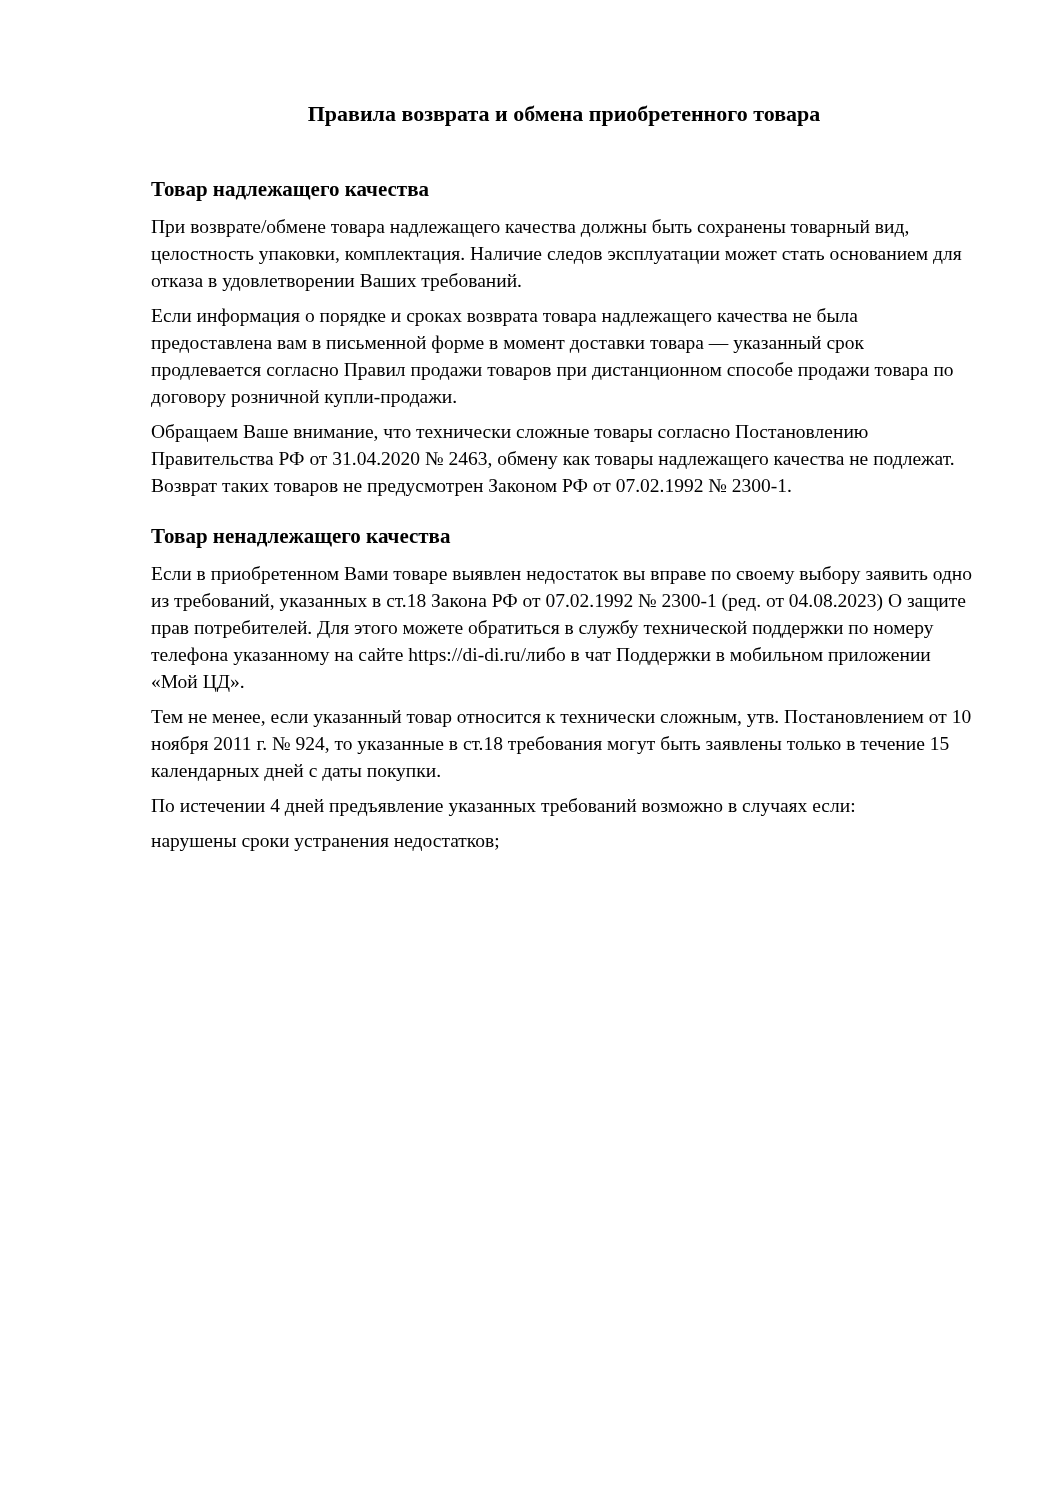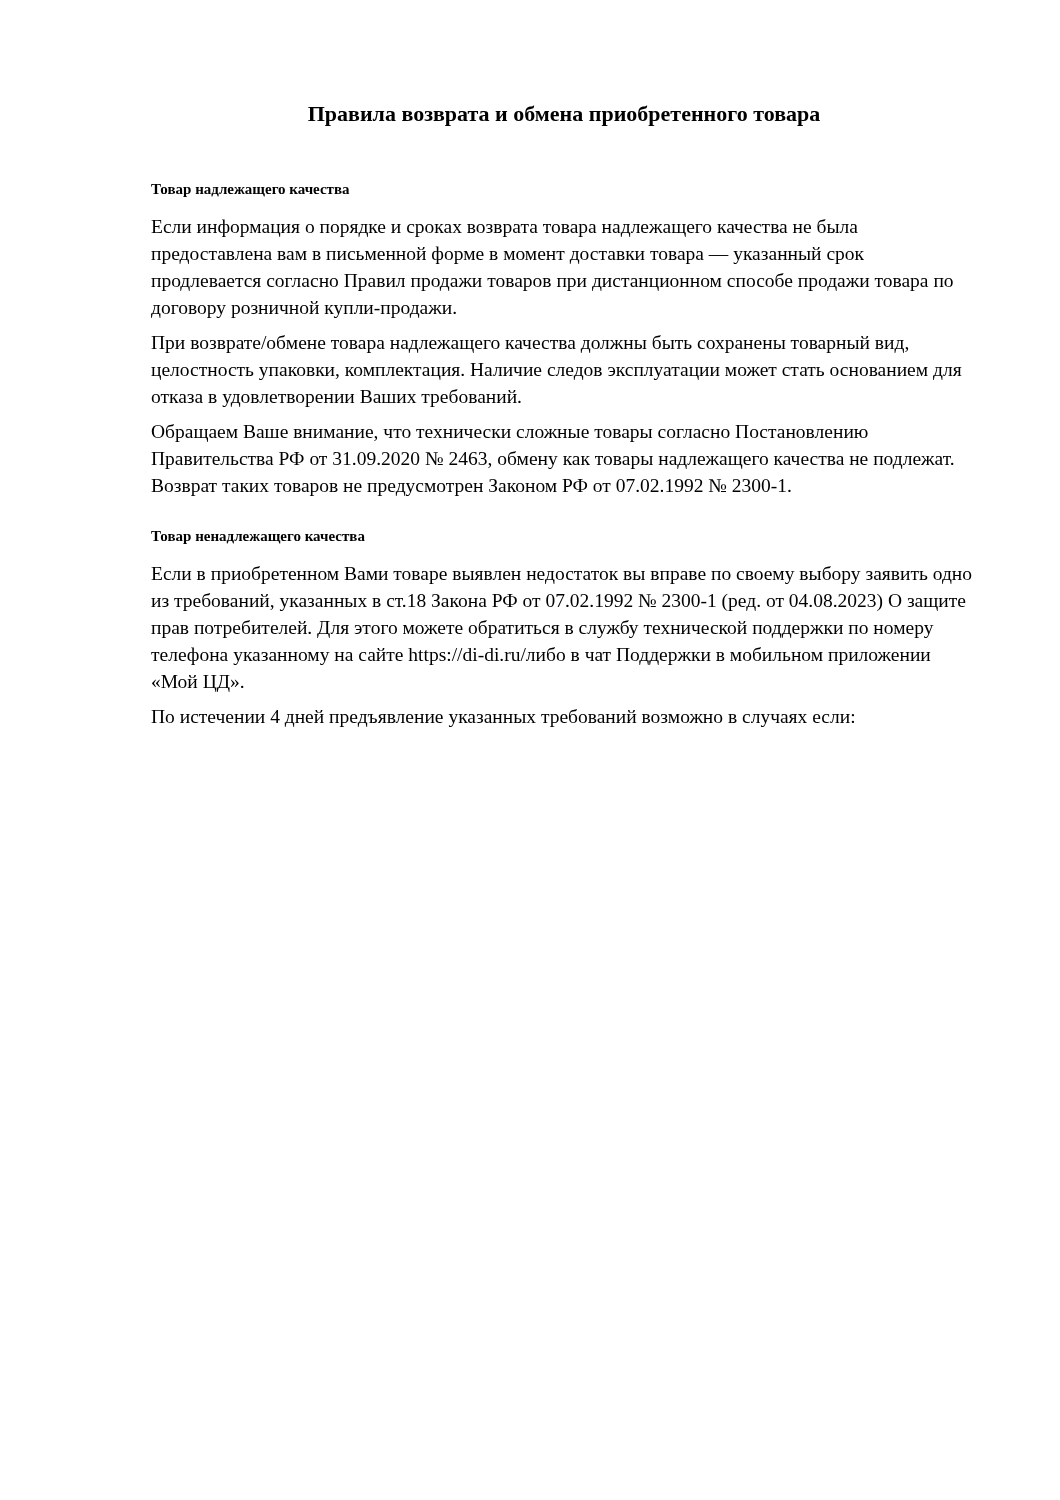--- a/index.html
+++ b/index.html
@@ -21,21 +21,21 @@
     overflow: hidden;
   }
   .doc-title {
     font-size: 22px;
     line-height: 27px;
     font-weight: bold;
     text-align: center;
     margin: 0;
   }
   .section-heading {
-    font-size: 15px;
+    font-size: 21px;
     line-height: 27px;
     font-weight: bold;
     margin: 49px 0 10px 0;
   }
   .section-heading.tight {
     margin-top: 24px;
   }
   .page p {
     margin: 0 0 8px 0;
     text-align: left;
@@ -48,32 +48,34 @@
 <body>
 
 <div class="page">
 
   <h1 class="doc-title">Правила возврата и обмена приобретенного товара</h1>
 
   <section>
     <h2 class="section-heading">Товар надлежащего качества</h2>
 
 
+    <p>При возврате/обмене товара надлежащего качества должны быть сохранены товарный вид, целостность упаковки, комплектация. Наличие следов эксплуатации может стать основанием для отказа в удовлетворении Ваших требований.</p>
+
     <p>Если информация о порядке и сроках возврата товара надлежащего качества не была предоставлена вам в письменной форме в момент доставки товара — указанный срок продлевается согласно Правил продажи товаров при дистанционном способе продажи товара по договору розничной купли-продажи.</p>
 
-    <p>При возврате/обмене товара надлежащего качества должны быть сохранены товарный вид, целостность упаковки, комплектация. Наличие следов эксплуатации может стать основанием для отказа в удовлетворении Ваших требований.</p>
-
-    <p>Обращаем Ваше внимание, что технически сложные товары согласно Постановлению Правительства РФ от 31.09.2020 № 2463, обмену как товары надлежащего качества не подлежат. Возврат таких товаров не предусмотрен Законом РФ от 07.02.1992 № 2300-1.</p>
+    <p>Обращаем Ваше внимание, что технически сложные товары согласно Постановлению Правительства РФ от 31.04.2020 № 2463, обмену как товары надлежащего качества не подлежат. Возврат таких товаров не предусмотрен Законом РФ от 07.02.1992 № 2300-1.</p>
   </section>
 
   <section>
     <h2 class="section-heading tight">Товар ненадлежащего качества</h2>
 
     <p>Если в приобретенном Вами товаре выявлен недостаток вы вправе по своему выбору заявить одно из требований, указанных в ст.18 Закона РФ от 07.02.1992 № 2300-1 (ред. от 04.08.2023) О защите прав потребителей. Для этого можете обратиться в службу технической поддержки по номеру телефона указанному на сайте https://di-di.ru/либо в чат Поддержки в мобильном приложении «Мой ЦД».</p>
 
+    <p>Тем не менее, если указанный товар относится к технически сложным, утв. Постановлением от 10 ноября 2011 г. № 924, то указанные в ст.18 требования могут быть заявлены только в течение 15 календарных дней с даты покупки.</p>
 
     <p>По истечении 4 дней предъявление указанных требований возможно в случаях если:</p>
 
 
+    <p>нарушены сроки устранения недостатков;</p>
 
   </section>
 
 </div>
 
 </body></html>

